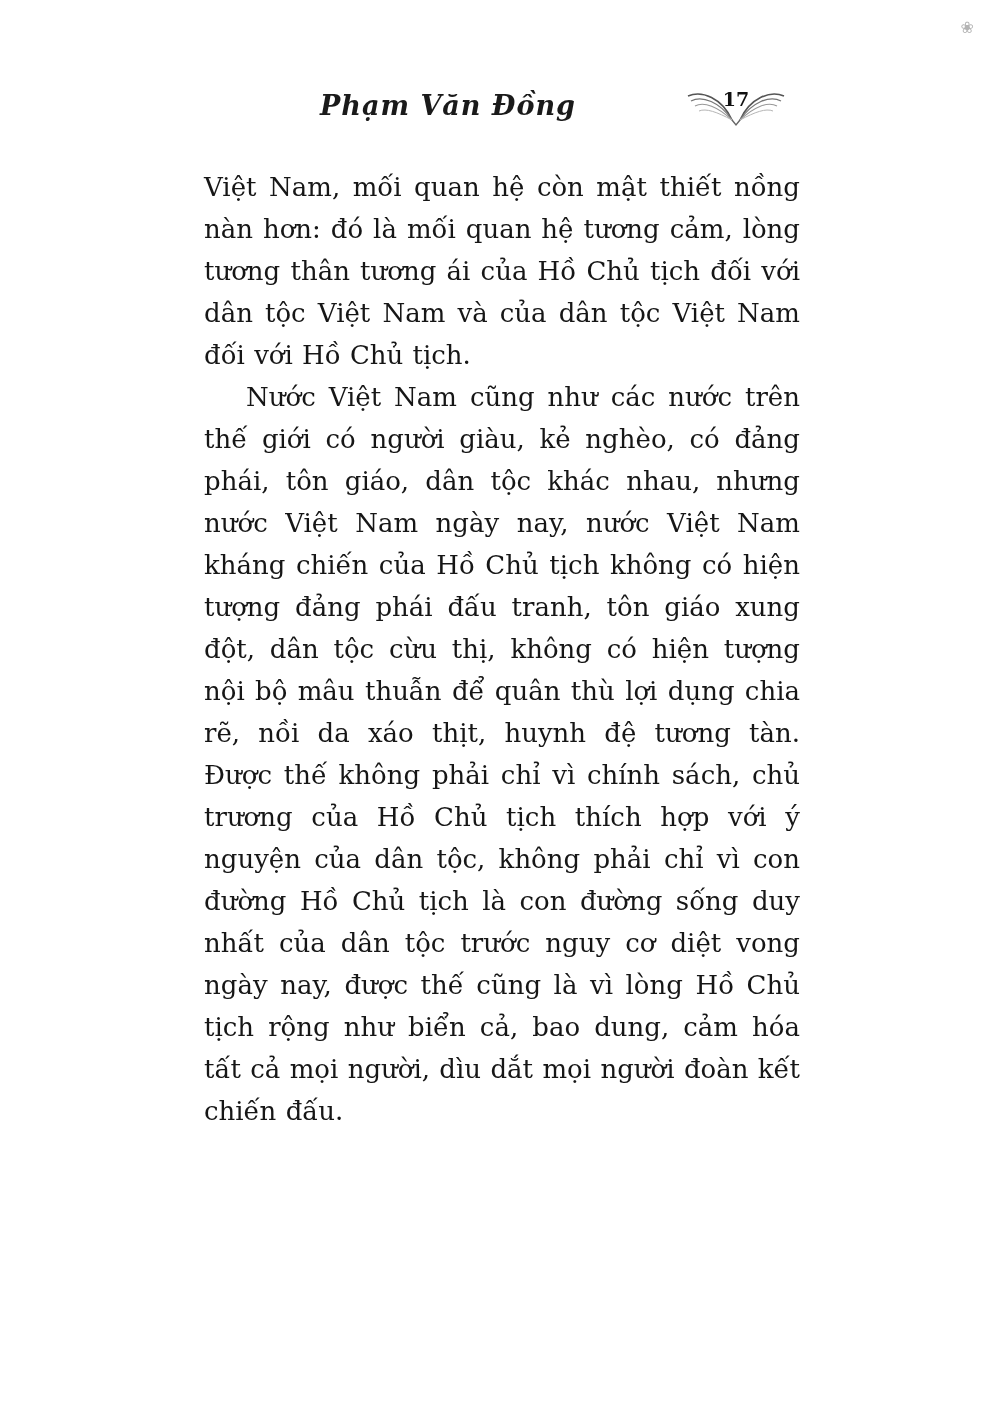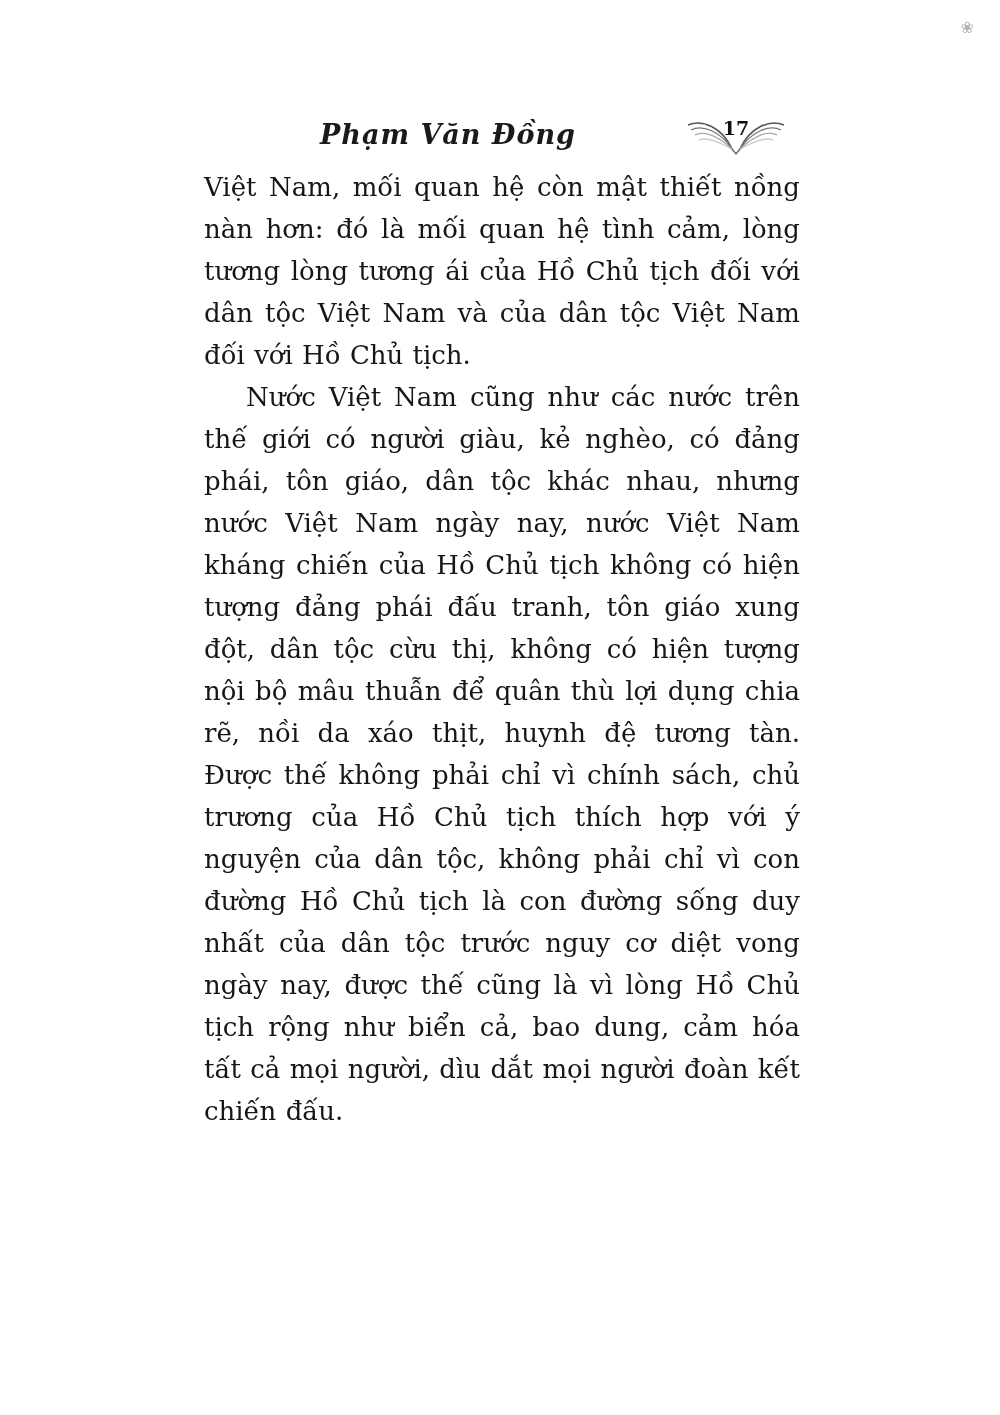--- a/index.html
+++ b/index.html
@@ -30,21 +30,20 @@
     user-select: none;
   }
 
   
   .running-header {
     position: absolute;
     top: 86px;
     left: 0;
     width: 100%;
     height: 50px;
-    margin-top: 29px;
   }
 
   .author-name {
     position: absolute;
     left: 0;
     right: 0;
     top: 4px;
     text-align: center;
     font-style: italic;
     font-weight: bold;
@@ -108,17 +107,17 @@
 
         <path d="M48 36 L 52 41 L 56 36" fill="none" stroke="#666" stroke-width="1.4"></path>
 
         <text x="52" y="22" text-anchor="middle" font-family="DejaVu Serif, Liberation Serif, serif" font-size="19" font-weight="bold" fill="#111">17</text>
       </svg>
     </div>
 
   </div>
 
   <div class="body-text">
-    <p>Việt Nam, mối quan hệ còn mật thiết nồng nàn hơn: đó là mối quan hệ tình cảm, lòng tương lòng tương ái của Hồ Chủ tịch đối với dân tộc Việt Nam và của dân tộc Việt Nam đối với Hồ Chủ tịch.</p>
+    <p>Việt Nam, mối quan hệ còn mật thiết nồng nàn hơn: đó là mối quan hệ tương cảm, lòng tương thân tương ái của Hồ Chủ tịch đối với dân tộc Việt Nam và của dân tộc Việt Nam đối với Hồ Chủ tịch.</p>
     <p class="indent">Nước Việt Nam cũng như các nước trên thế giới có người giàu, kẻ nghèo, có đảng phái, tôn giáo, dân tộc khác nhau, nhưng nước Việt Nam ngày nay, nước Việt Nam kháng chiến của Hồ Chủ tịch không có hiện tượng đảng phái đấu tranh, tôn giáo xung đột, dân tộc cừu thị, không có hiện tượng nội bộ mâu thuẫn để quân thù lợi dụng chia rẽ, nồi da xáo thịt, huynh đệ tương tàn. Được thế không phải chỉ vì chính sách, chủ trương của Hồ Chủ tịch thích hợp với ý nguyện của dân tộc, không phải chỉ vì con đường Hồ Chủ tịch là con đường sống duy nhất của dân tộc trước nguy cơ diệt vong ngày nay, được thế cũng là vì lòng Hồ Chủ tịch rộng như biển cả, bao dung, cảm hóa tất cả mọi người, dìu dắt mọi người đoàn kết chiến đấu.</p>
   </div>
 
 </div>
 
 </body></html>

